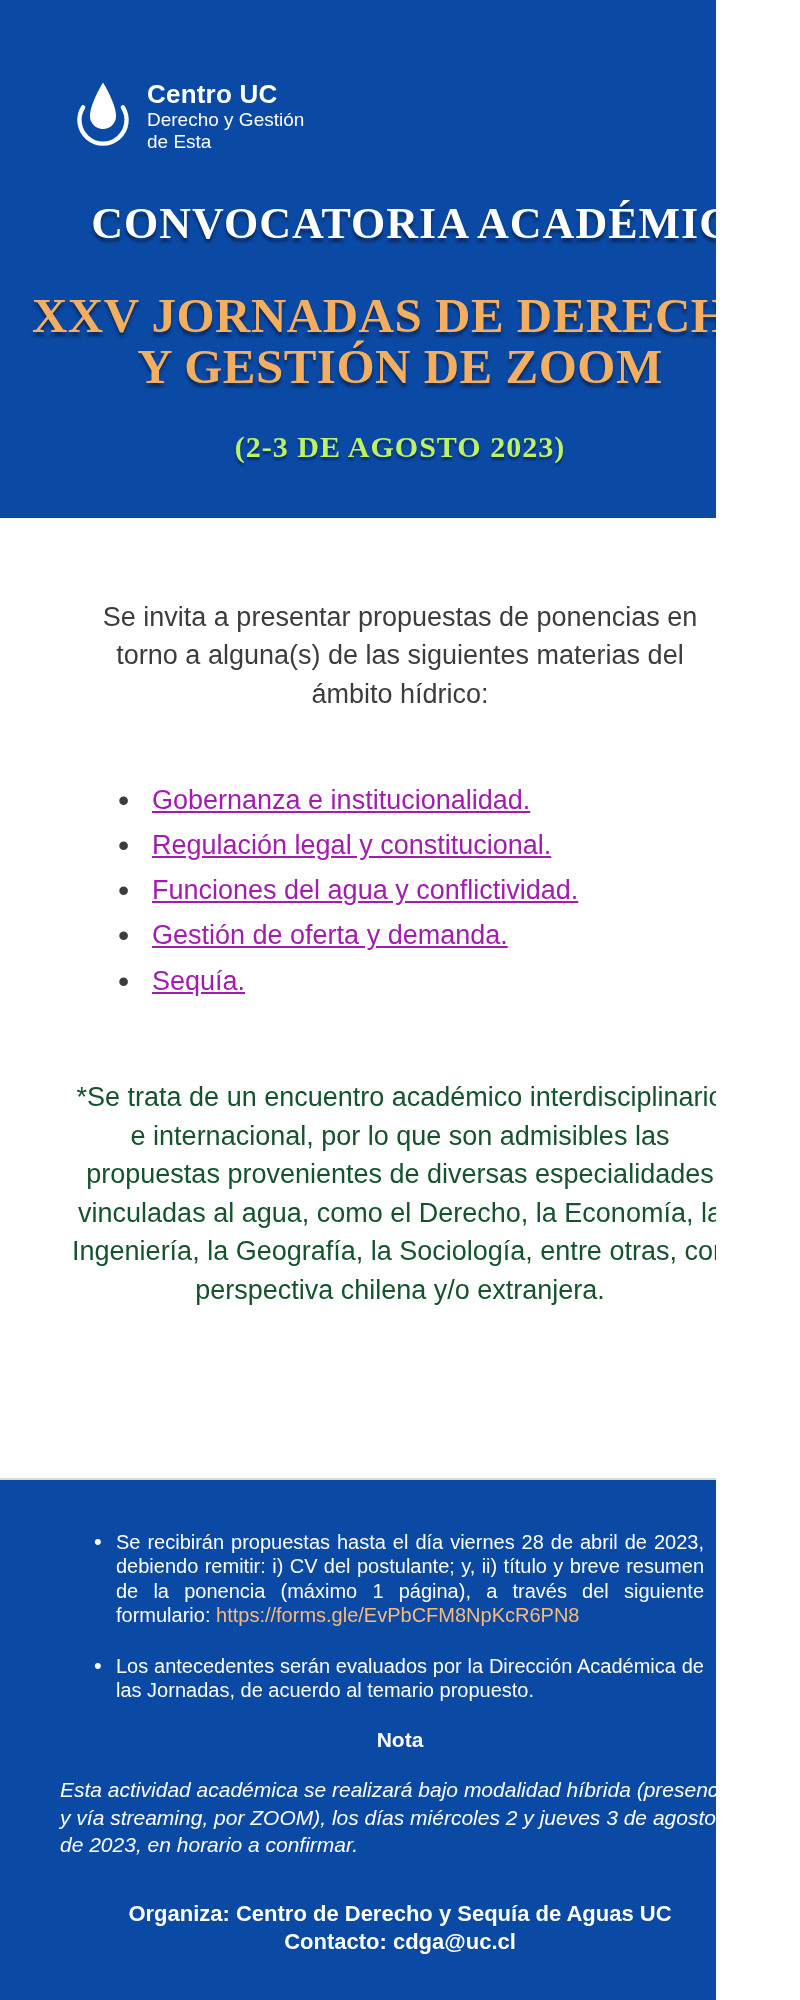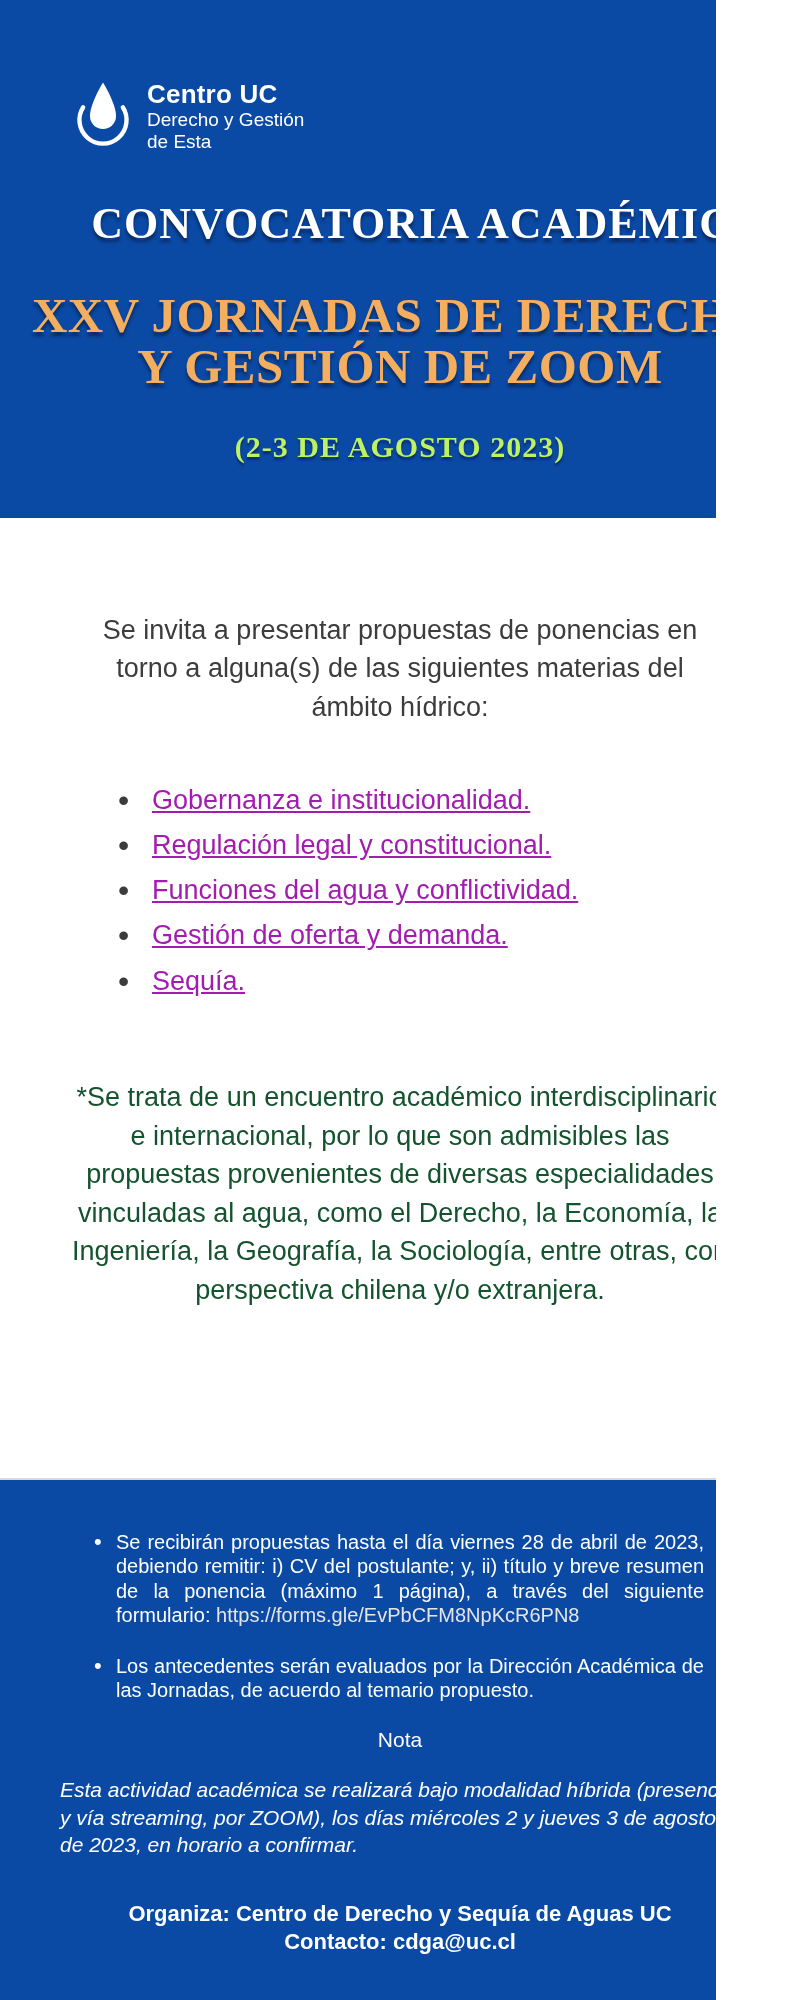--- a/index.html
+++ b/index.html
@@ -22,39 +22,39 @@
          font-size:49px;line-height:1.05;color:#F3AE5F;letter-spacing:.5px;
          text-shadow:0 4px 3px rgba(10,20,45,.55);}
   .title-line{display:block;}
   .event-date{position:absolute;top:430px;left:0;width:100%;text-align:center;
          font-family:"Liberation Serif","DejaVu Serif",serif;font-weight:700;
          font-size:30px;color:#bef264;letter-spacing:1px;
          text-shadow:0 3px 2px rgba(10,20,45,.5);}
 
   
   .section-middle{position:absolute;top:518px;left:0;width:800px;height:960px;background:#ffffff;}
-  .intro{position:absolute;top:93px;left:78px;right:78px;margin:0;text-align:center;
+  .intro{position:absolute;top:80px;left:78px;right:78px;margin:0;text-align:center;
          font-size:27px;line-height:1.42;color:#3c3c3c;}
   .topics{position:absolute;top:268px;left:118px;right:60px;margin:0;padding:0;list-style:none;}
   .topics li{position:relative;padding-left:34px;margin-bottom:16px;
          font-size:27px;line-height:1.08;color:#a21caf;text-decoration:underline;}
   .topics li::before{content:"•";position:absolute;left:0;top:-3px;font-size:32px;color:#3c3c3c;}
   .note{position:absolute;top:560px;left:70px;right:70px;margin:0;text-align:center;
          font-size:27px;line-height:1.43;color:#14532d;}
 
   
   .section-bottom{position:absolute;top:1478px;left:0;width:800px;height:522px;
          background:#0A49A4;border-top:2px solid #d9d9d9;box-sizing:border-box;
          color:#ffffff;padding-top:50px;}
   .footer-bullets{margin:0;padding:0 96px 0 88px;list-style:none;}
   .footer-bullets li{position:relative;padding-left:28px;margin-bottom:26px;
          font-size:20px;line-height:1.22;text-align:justify;}
   .footer-bullets li::before{content:"•";position:absolute;left:6px;top:-1px;font-size:22px;}
-  .form-link{color:#e5e5e5;text-decoration:none;cursor:pointer;}
-  .nota-label{margin-top:24px;text-align:center;font-weight:400;font-size:21px;}
+  .form-link{color:#fdba74;text-decoration:none;cursor:pointer;}
+  .nota-label{margin-top:24px;text-align:center;font-weight:700;font-size:21px;}
   .nota-text{margin:24px 60px 0;text-align:left;font-style:italic;
          font-size:21px;line-height:1.3;}
   .organiza{margin-top:42px;text-align:center;font-weight:700;font-size:22px;line-height:1.25;}
   .contacto{text-align:center;font-weight:700;font-size:22px;line-height:1.25;}
   .email{cursor:pointer;}
 </style>
 </head>
 <body>
 
 <div class="poster">

